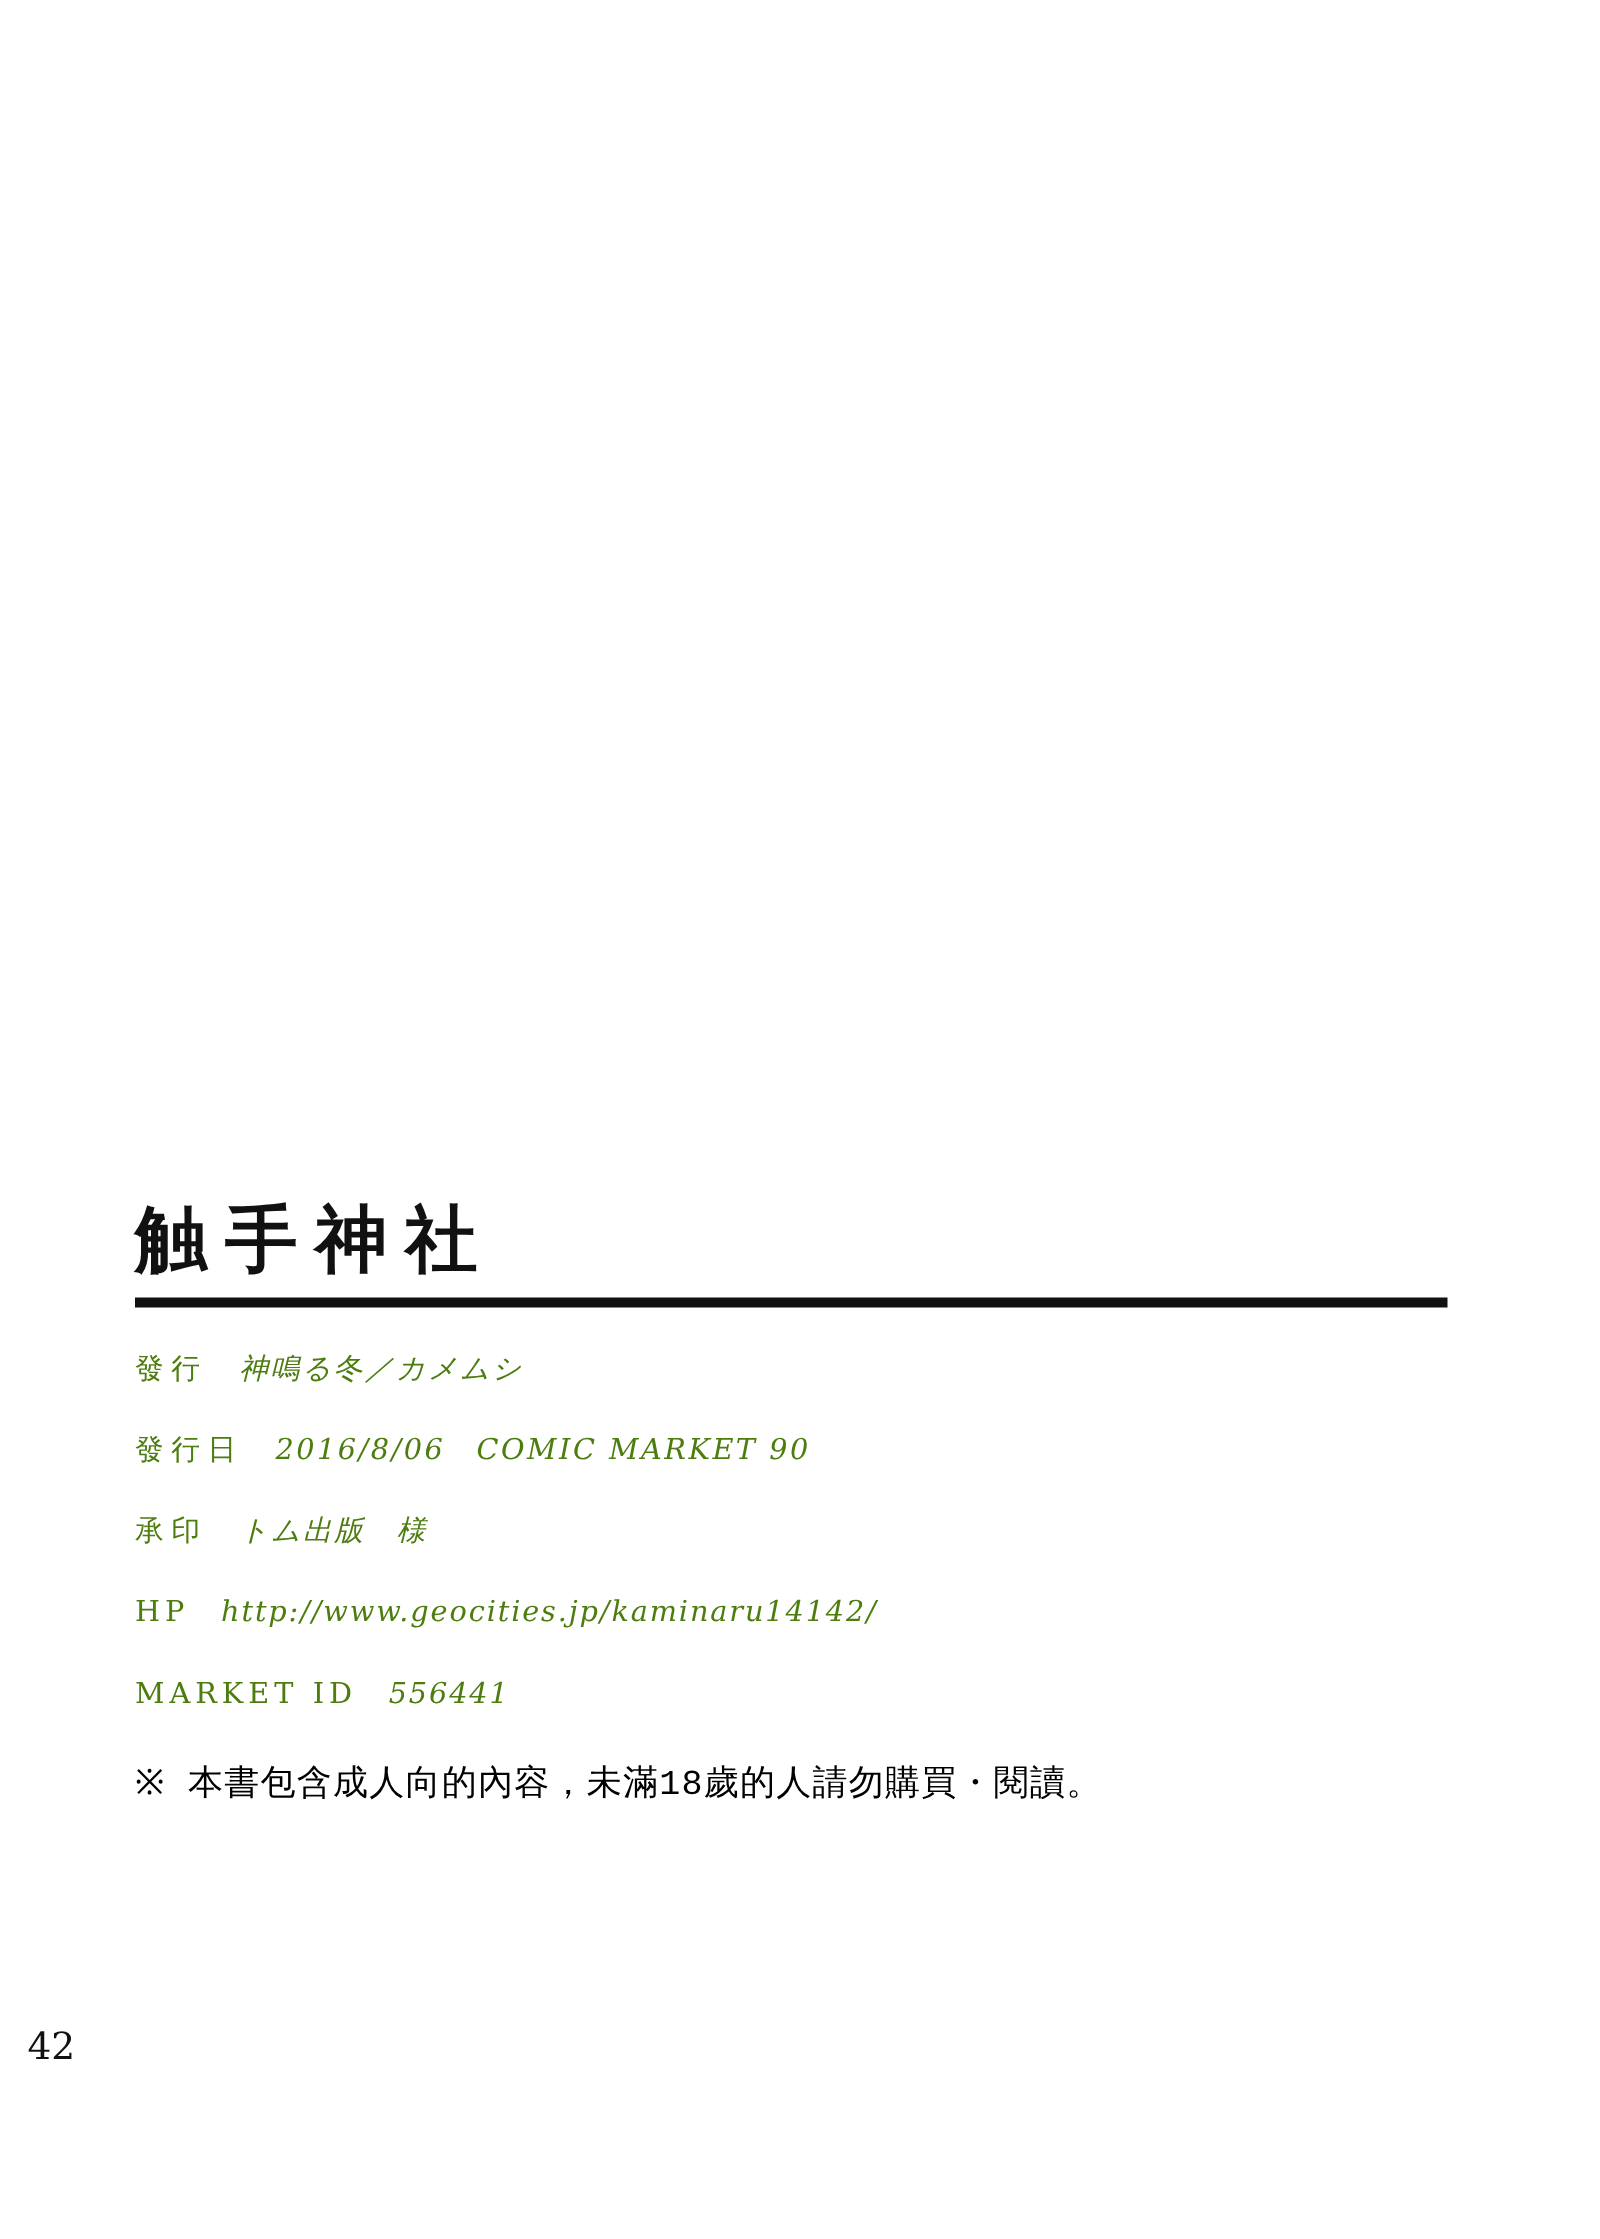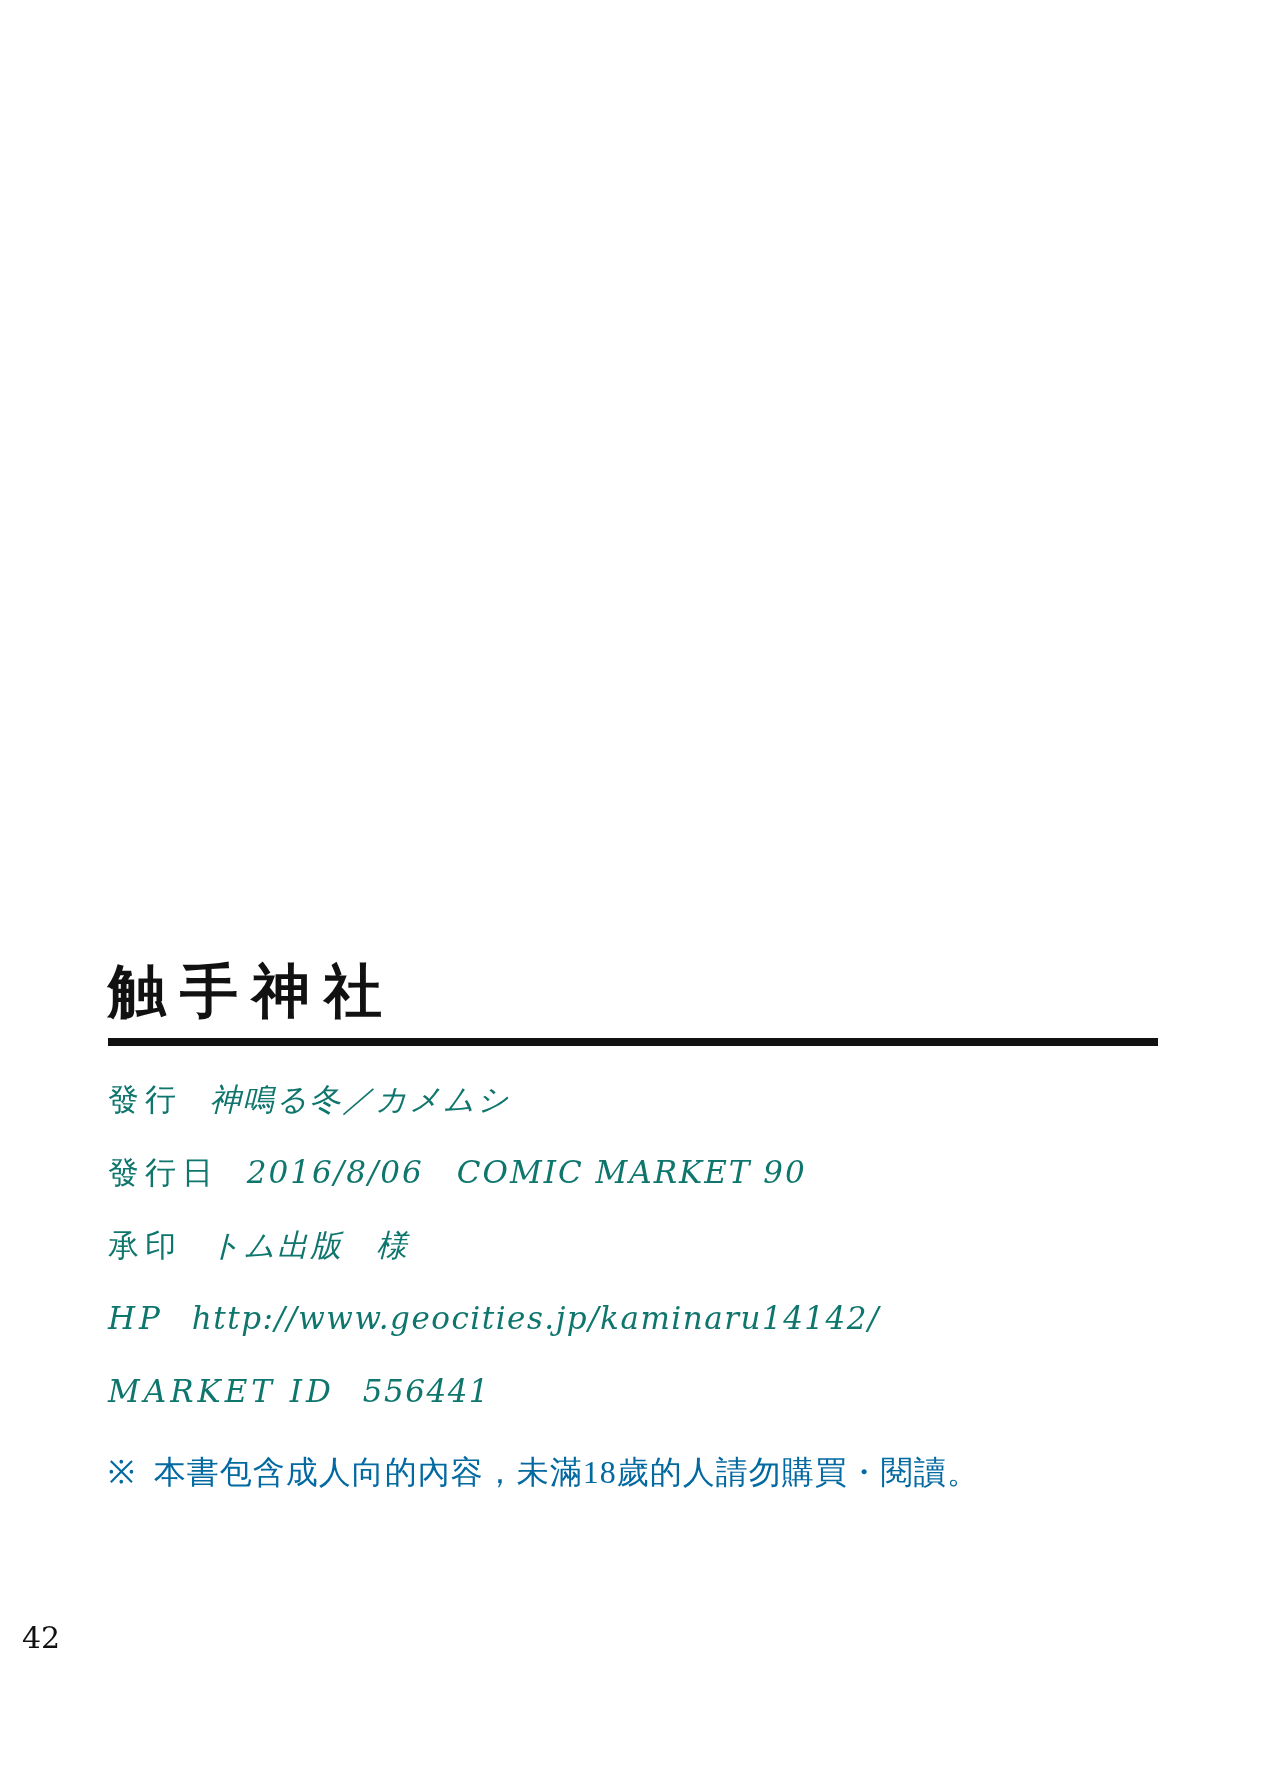--- a/index.html
+++ b/index.html
@@ -45,23 +45,23 @@
 
   .info-list {
     margin: 0;
     padding: 0;
     list-style: none;
   }
 
   .info-row {
     font-family: "DejaVu Serif", serif;
     font-style: italic;
-    font-size: 31px;
+    font-size: 23px;
     line-height: 1.0;
-    color: #0f766e;
+    color: #4d7c0f;
     margin: 0 0 42px 0;
     white-space: nowrap;
   }
 
   .info-row .label {
     letter-spacing: 6px;
     font-style: normal;
     font-family: "DejaVu Serif", serif;
   }
 
@@ -69,29 +69,28 @@
     margin-left: 18px;
     letter-spacing: 2px;
   }
 
   .info-row.latin .value {
     font-style: italic;
     letter-spacing: 1.5px;
   }
 
   .info-row.latin .label {
-    font-style: italic;
     letter-spacing: 4px;
   }
 
   .note {
-    font-family: Liberation Serif, serif;
-    font-size: 32px;
+    font-family: Liberation Mono, monospace;
+    font-size: 28px;
     line-height: 1.45;
-    color: #0369a1;
+    color: #000000;
     margin: 0 0 30px 0;
     letter-spacing: 1px;
   }
 
   .note .mark {
     margin-right: 18px;
   }
 
   .note .indent {
     display: block;

